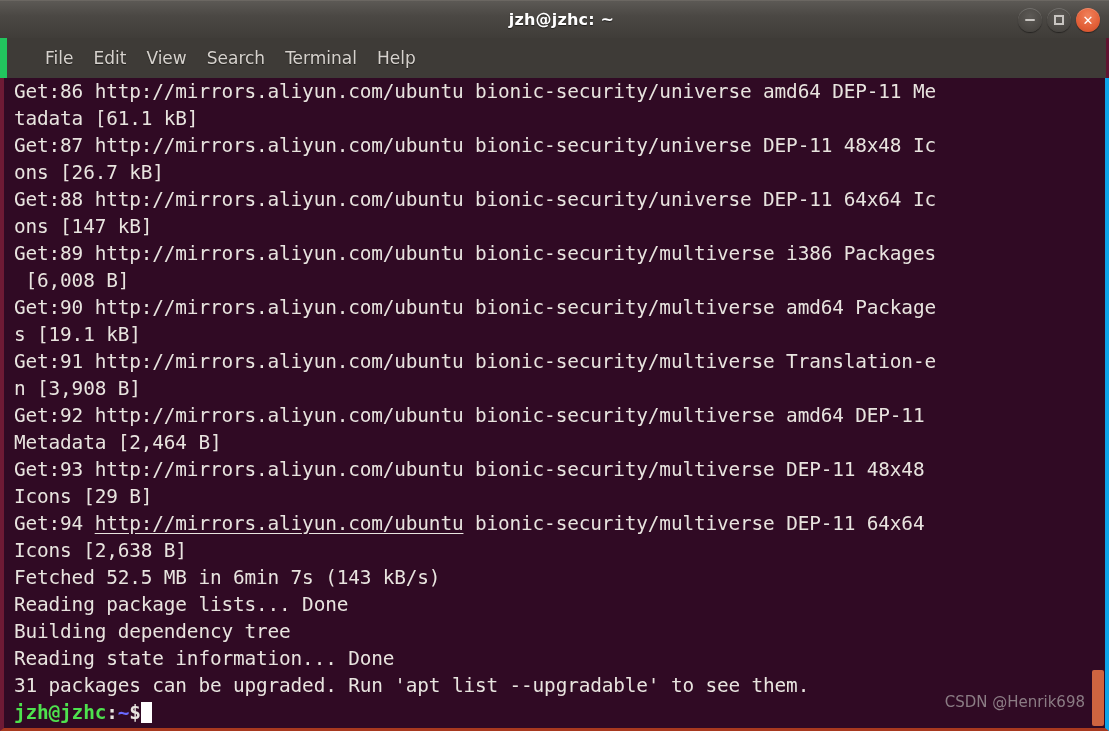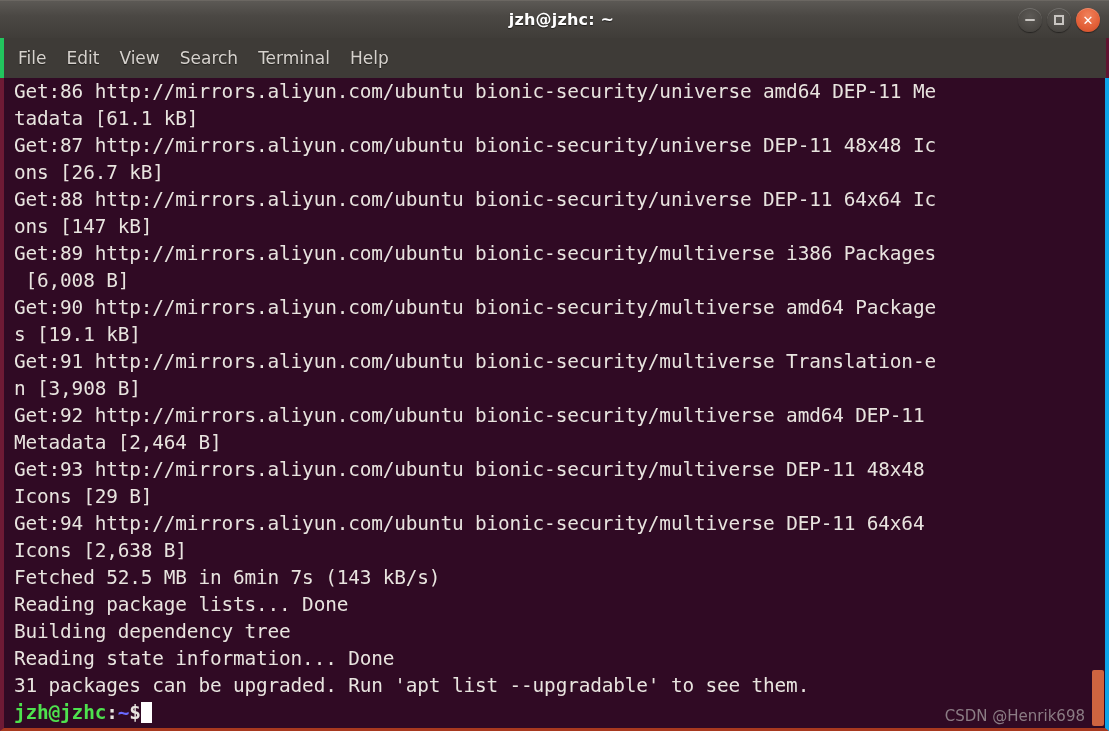--- a/index.html
+++ b/index.html
@@ -81,25 +81,25 @@
   }
 
   
   #menubar {
     position: absolute;
     left: 0; top: 38px;
     width: 1109px;
     height: 40px;
     background: #3e3b37;
     box-sizing: border-box;
-    border-left: 4px solid #22c55e;
+    border-left: 7px solid #22c55e;
     border-right: 3px solid #5f1430;
     display: flex;
     align-items: center;
-    padding-left: 4px;
+    padding-left: 28px;
   }
   .menu-item {
     color: #d6d2cd;
     font-family: "DejaVu Sans", sans-serif;
     font-size: 17px;
     padding: 3px 10px;
     cursor: default;
     text-shadow: 0 1px 1px rgba(0,0,0,0.5);
   }
 
@@ -127,21 +127,21 @@
     position: relative;
     height: 27px;
     line-height: 27px;
     white-space: pre;
     font-family: "DejaVu Sans Mono", monospace;
     font-size: 19.4px;
     color: #e8e4df;
     letter-spacing: -0.15px;
     padding-left: 6px;
   }
-  .u { text-underline-offset: 3px; }
+  .u { text-decoration: underline; text-underline-offset: 3px; }
   .green { color: #4ee24e; font-weight: bold; margin-top: 48px; }
   .blue  { color: #6a6aff; font-weight: bold; }
   .white-b { color: #e8e4df; font-weight: bold; }
   .cursor {
     display: inline-block;
     width: 11px;
     height: 21px;
     background: #ffffff;
     vertical-align: -4px;
   }
@@ -162,21 +162,21 @@
     width: 12px;
     height: 56px;
     background: #cf6440;
     border-radius: 2px;
   }
 
   
   #watermark {
     position: absolute;
     right: 24px;
-    bottom: 6px;
+    bottom: 20px;
     color: #9b9095;
     font-family: "DejaVu Sans", sans-serif;
     font-size: 15px;
     opacity: 0.85;
   }
 </style>
 </head>
 <body>
 
 <div id="window">

